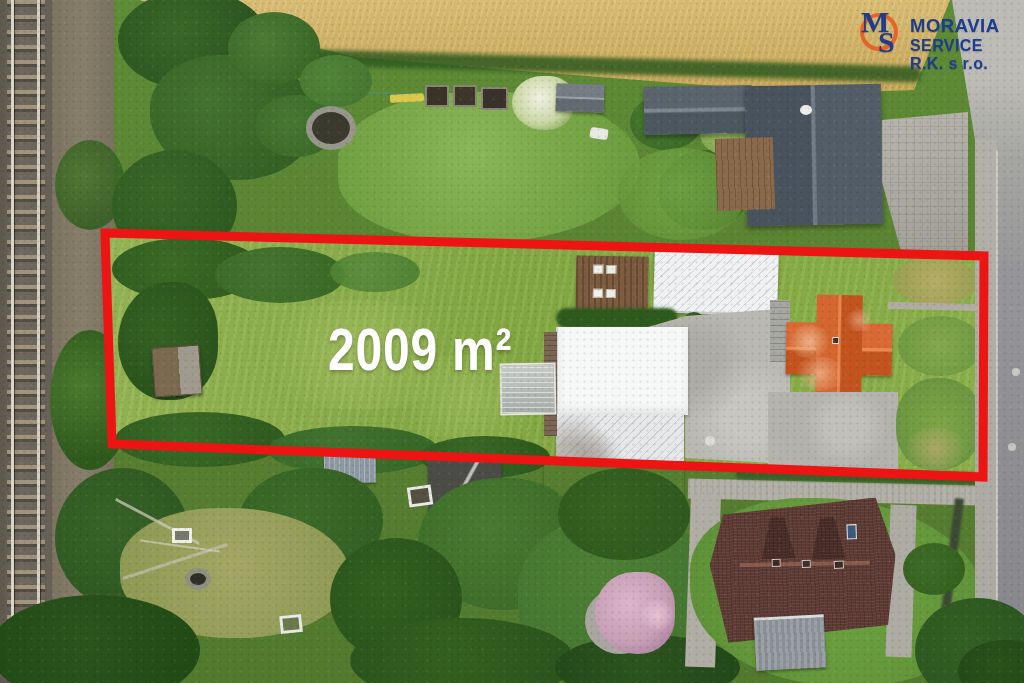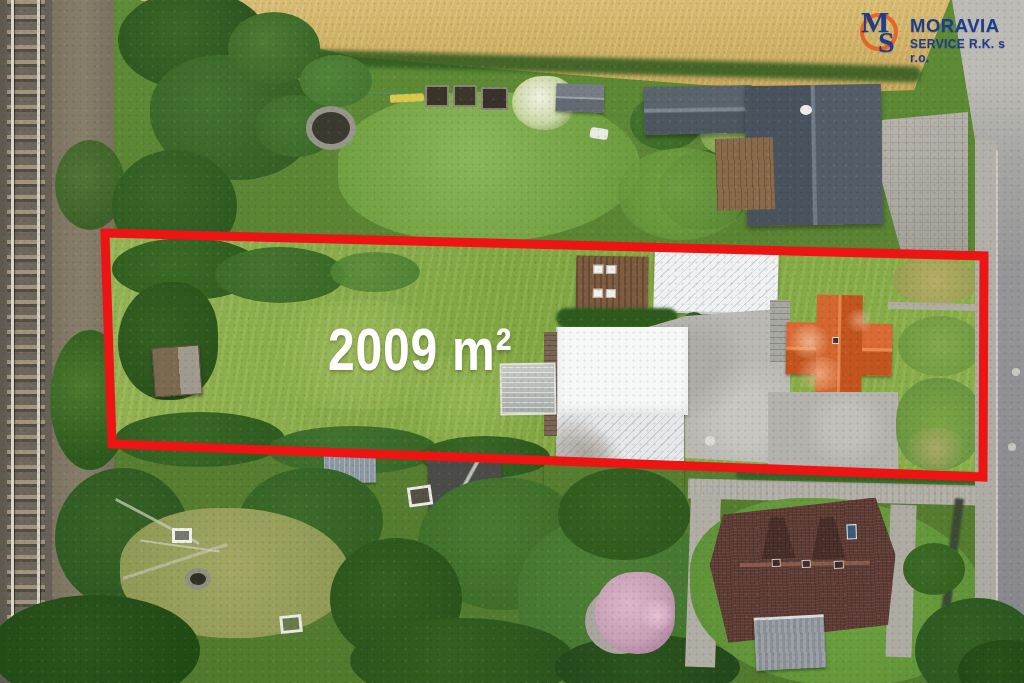--- a/index.html
+++ b/index.html
@@ -19,21 +19,21 @@
          text-shadow:0 2px 4px rgba(0,0,0,.28);}
   .wm{position:absolute;left:858px;top:6px;width:162px;height:54px;}
   .wm-ring{position:absolute;left:2px;top:7px;width:38px;height:38px;border:4px solid #e8632c;
            border-radius:50%;box-sizing:border-box;}
   .wm-m,.wm-s{position:absolute;font-family:"Liberation Serif",serif;font-weight:bold;
            color:#1d3d92;font-size:30px;line-height:1;text-shadow:0 1px 1px rgba(0,0,0,.25);}
   .wm-m{left:3px;top:1px;}
   .wm-s{left:20px;top:21px;}
   .wm-brand{position:absolute;left:52px;top:9px;font-size:18.5px;font-weight:bold;
            color:#1d3d92;letter-spacing:.5px;text-shadow:0 1px 1px rgba(0,0,0,.2);}
-  .wm-sub{position:absolute;left:52px;top:31px;font-size:12px;font-weight:bold;
+  .wm-sub{position:absolute;left:52px;top:31px;font-size:16px;font-weight:bold;
            color:#1d3d92;letter-spacing:.4px;text-shadow:0 1px 1px rgba(0,0,0,.2);}
 </style>
 </head>
 <body>
 
 <div class="stage">
 
   <div class="ab" style="left:0;top:0;width:54px;height:683px;background:linear-gradient(90deg,#5e594f,#6e685e 40%,#655f55);">
     <div class="ab" style="left:7px;top:0;width:38px;height:683px;
                 background:repeating-linear-gradient(180deg,rgba(206,186,150,.55) 0 4px,rgba(52,48,42,.45) 4px 7px,transparent 7px 15px);"></div>

